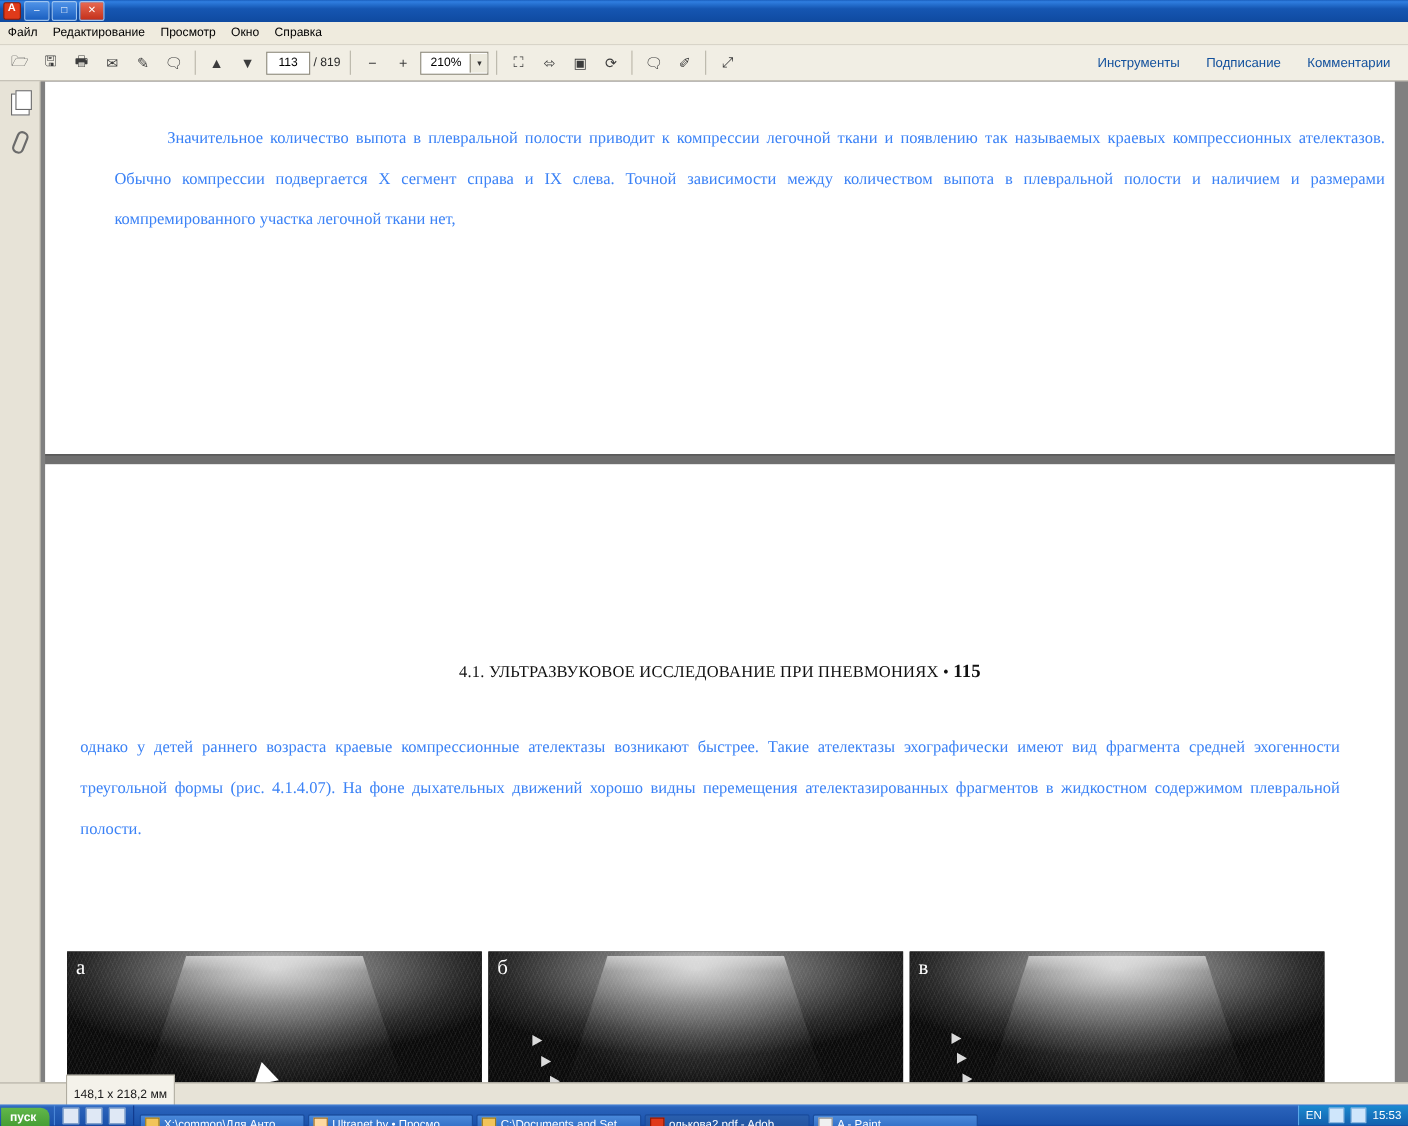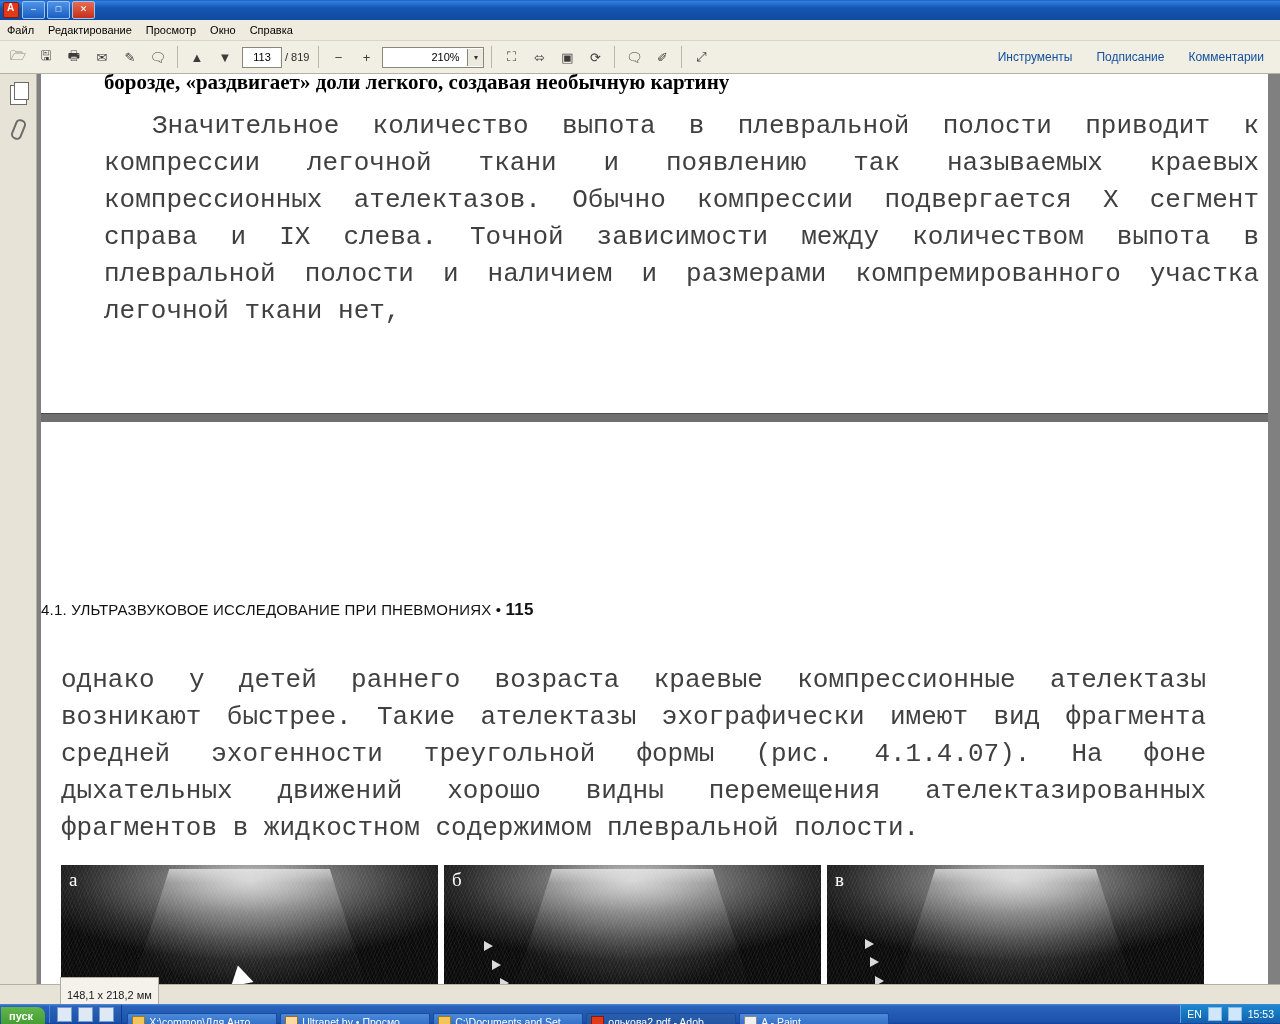--- a/index.html
+++ b/index.html
@@ -135,21 +135,20 @@
     border: 1px solid #8b8778;
     background: #ffffff;
     margin: 0 2px;
   }
   .zoom-val {
     width: 44px;
     font-size: 11px;
     text-align: center;
     line-height: 19px;
     color: #000;
-    padding-left: 40px;
   }
   .zoom-arrow {
     width: 15px; height: 17px;
     background: #eceade;
     border-left: 1px solid #8b8778;
     font-size: 8px;
     text-align: center;
     line-height: 17px;
     color: #333;
   }
@@ -223,23 +222,23 @@
     position: absolute;
     left: 4px; top: 339px;
     width: 1227px; height: 9px;
     background: #6f6f6f;
     border-top: 1px solid #4a4a4a;
     border-bottom: 1px solid #4a4a4a;
   }
   .page.p2 { top: 348px; height: 562px; }
 
   .ptext {
-    font-family: Liberation Mono, monospace;
-    font-size: 26px;
-    color: #404040;
+    font-family: Liberation Serif, serif;
+    font-size: 15px;
+    color: #3b82f6;
     text-align: justify;
     line-height: 37px;
   }
   .p-heading {
     font-family: "Liberation Serif", serif;
     font-weight: bold;
     font-size: 21px;
     color: #000;
     position: absolute;
     left: 63px;
@@ -253,30 +252,31 @@
     left: 63px;
     top: 34px;
     width: 1155px;
   }
   .p1-body p { margin: 0; text-indent: 48px; }
 
   .runhead {
     position: absolute;
     left: 0; right: 0;
     top: 178px;
-    font-family: Liberation Sans, sans-serif;
+    text-align: center;
+    font-family: Liberation Serif, serif;
     font-size: 15px;
     letter-spacing: 0.2px;
     color: #111;
   }
   .runhead b { font-size: 17px; }
 
   .p2-body {
     position: absolute;
-    left: 20px;
+    left: 32px;
     top: 240px;
     width: 1145px;
   }
   .p2-body p { margin: 0; }
 
   
   .figrow {
     position: absolute;
     left: 20px;
     top: 443px;
@@ -516,21 +516,20 @@
       <span class="ls-icon-page"></span>
     </div>
     <div class="ls-btn">
       <span class="ls-icon-clip"></span>
     </div>
   </div>
 
   <div class="docarea">
 
     <div class="page p1">
-      <div class="p-heading">борозде, «раздвигает» доли легкого, создавая необычную картину</div>
       <div class="p1-body">
         <p class="ptext">Значительное количество выпота в плевральной полости приводит к компрессии легочной ткани и появлению так называемых краевых компрессионных ателектазов. Обычно компрессии подвергается X сегмент справа и IX слева. Точной зависимости между количеством выпота в плевральной полости и наличием и размерами компремированного участка легочной ткани нет,</p>
       </div>
     </div>
 
     <div class="page-sep"></div>
 
     <div class="page p2">
       <div class="runhead">
         <span>4.1. УЛЬТРАЗВУКОВОЕ ИССЛЕДОВАНИЕ ПРИ ПНЕВМОНИЯХ • </span><b>115</b>

